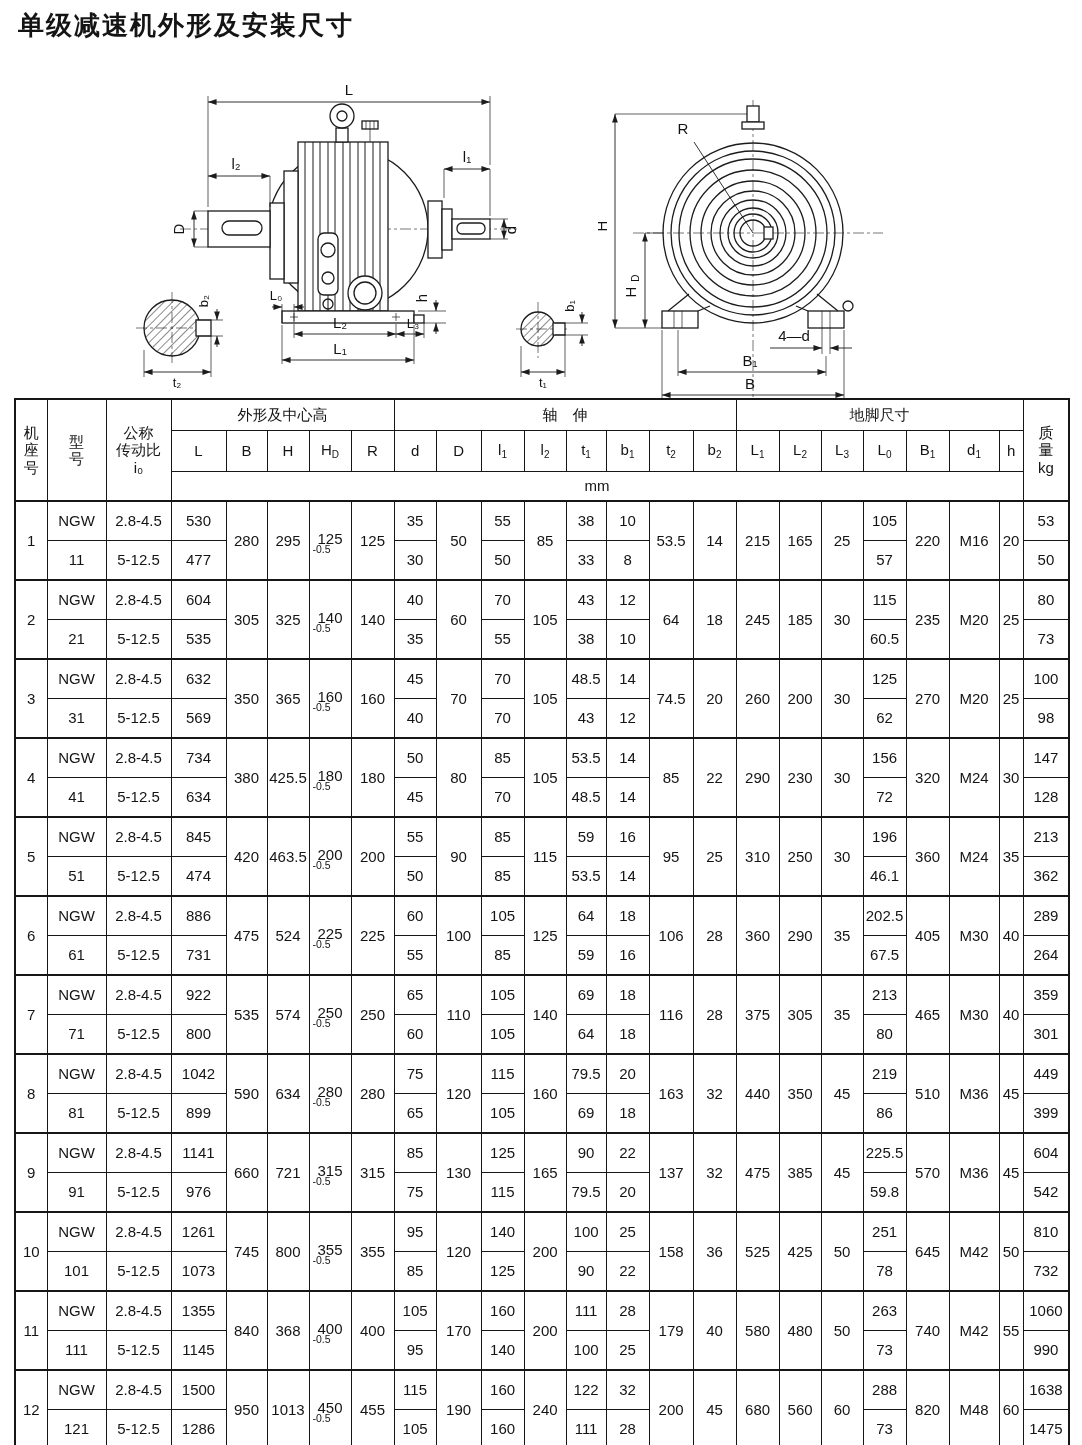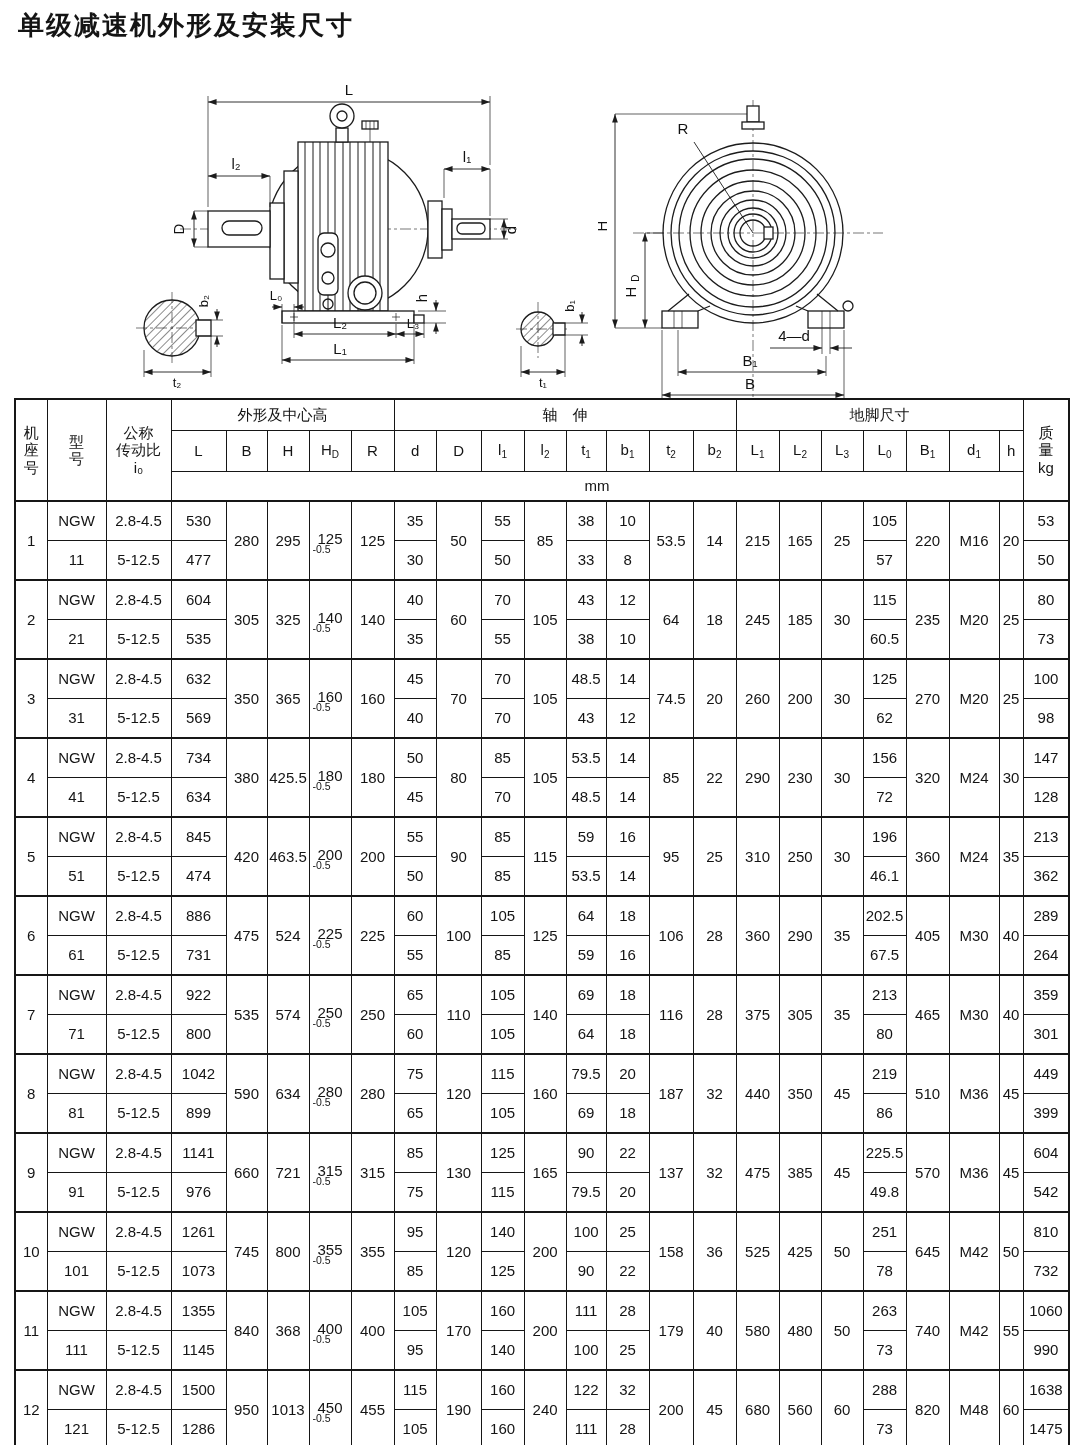--- a/index.html
+++ b/index.html
@@ -587,21 +587,21 @@
           <span class="hdv">280</span>
           <span class="tol">-0.5</span>
         </td>
         <td rowspan="2">280</td>
         <td>75</td>
         <td rowspan="2">120</td>
         <td>115</td>
         <td rowspan="2">160</td>
         <td>79.5</td>
         <td>20</td>
-        <td rowspan="2">187</td>
+        <td rowspan="2">163</td>
         <td rowspan="2">32</td>
         <td rowspan="2">440</td>
         <td rowspan="2">350</td>
         <td rowspan="2">45</td>
         <td>219</td>
         <td rowspan="2">510</td>
         <td rowspan="2">M36</td>
         <td rowspan="2">45</td>
         <td>449</td>
       </tr>
@@ -646,21 +646,21 @@
         <td>604</td>
       </tr>
       <tr>
         <td>91</td>
         <td>5-12.5</td>
         <td>976</td>
         <td>75</td>
         <td>115</td>
         <td>79.5</td>
         <td>20</td>
-        <td>49.8</td>
+        <td>59.8</td>
         <td>542</td>
       </tr>
       <tr class="grp">
         <td rowspan="2">10</td>
         <td>NGW</td>
         <td>2.8-4.5</td>
         <td>1261</td>
         <td rowspan="2">745</td>
         <td rowspan="2">800</td>
         <td rowspan="2">

